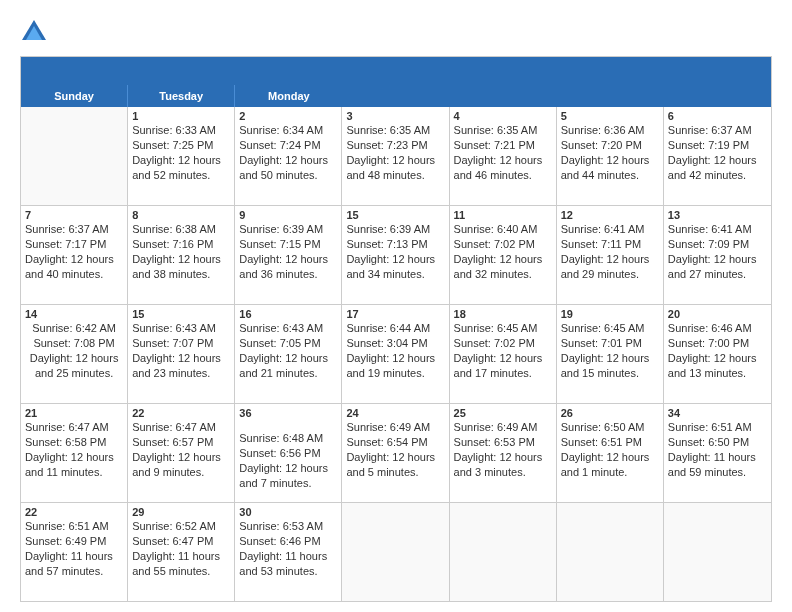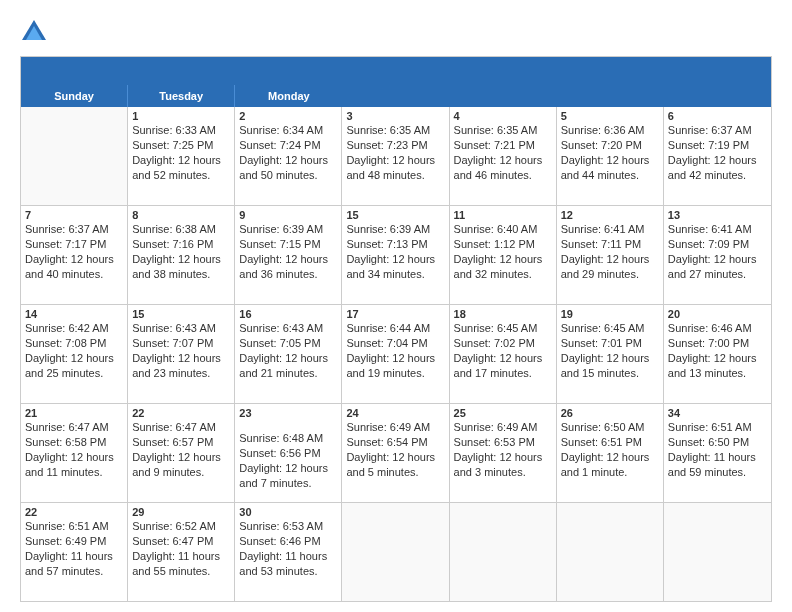--- a/index.html
+++ b/index.html
@@ -212,21 +212,21 @@
           <div class="cal-cell">
             <span class="day-num">15</span>
             <div class="cell-text" style="white-space: pre-line;">Sunrise: 6:39 AM
 Sunset: 7:13 PM
 Daylight: 12 hours
 and 34 minutes.</div>
           </div>
           <div class="cal-cell">
             <span class="day-num">11</span>
             <div class="cell-text" style="white-space: pre-line;">Sunrise: 6:40 AM
-Sunset: 1:12 PM
+Sunset: 7:02 PM
 Daylight: 12 hours
 and 32 minutes.</div>
           </div>
           <div class="cal-cell">
             <span class="day-num">12</span>
             <div class="cell-text" style="white-space: pre-line;">Sunrise: 6:41 AM
 Sunset: 7:11 PM
 Daylight: 12 hours
 and 29 minutes.</div>
           </div>
@@ -234,21 +234,21 @@
             <span class="day-num">13</span>
             <div class="cell-text" style="white-space: pre-line;">Sunrise: 6:41 AM
 Sunset: 7:09 PM
 Daylight: 12 hours
 and 27 minutes.</div>
           </div>
         </div>
         <div class="cal-row">
           <div class="cal-cell">
             <span class="day-num">14</span>
-            <div class="cell-text" style="white-space: pre-line;">Sunrise: 6:42 AM
+            <div class="cell-text" style="white-space: pre-line; text-align: center;">Sunrise: 6:42 AM
 Sunset: 7:08 PM
 Daylight: 12 hours
 and 25 minutes.</div>
           </div>
           <div class="cal-cell">
             <span class="day-num">15</span>
             <div class="cell-text" style="white-space: pre-line;">Sunrise: 6:43 AM
 Sunset: 7:07 PM
 Daylight: 12 hours
 and 23 minutes.</div>
@@ -256,21 +256,21 @@
           <div class="cal-cell">
             <span class="day-num">16</span>
             <div class="cell-text" style="white-space: pre-line;">Sunrise: 6:43 AM
 Sunset: 7:05 PM
 Daylight: 12 hours
 and 21 minutes.</div>
           </div>
           <div class="cal-cell">
             <span class="day-num">17</span>
             <div class="cell-text" style="white-space: pre-line;">Sunrise: 6:44 AM
-Sunset: 7:04 PM
+Sunset: 3:04 PM
 Daylight: 12 hours
 and 19 minutes.</div>
           </div>
           <div class="cal-cell">
             <span class="day-num">18</span>
             <div class="cell-text" style="white-space: pre-line;">Sunrise: 6:45 AM
 Sunset: 7:02 PM
 Daylight: 12 hours
 and 17 minutes.</div>
           </div>
@@ -298,21 +298,21 @@
 and 11 minutes.</div>
           </div>
           <div class="cal-cell">
             <span class="day-num">22</span>
             <div class="cell-text" style="white-space: pre-line;">Sunrise: 6:47 AM
 Sunset: 6:57 PM
 Daylight: 12 hours
 and 9 minutes.</div>
           </div>
           <div class="cal-cell">
-            <span class="day-num">23</span>
+            <span class="day-num">36</span>
             <div class="cell-text" style="white-space: pre-line; margin-top: 12px;">Sunrise: 6:48 AM
 Sunset: 6:56 PM
 Daylight: 12 hours
 and 7 minutes.</div>
           </div>
           <div class="cal-cell">
             <span class="day-num">24</span>
             <div class="cell-text" style="white-space: pre-line;">Sunrise: 6:49 AM
 Sunset: 6:54 PM
 Daylight: 12 hours

